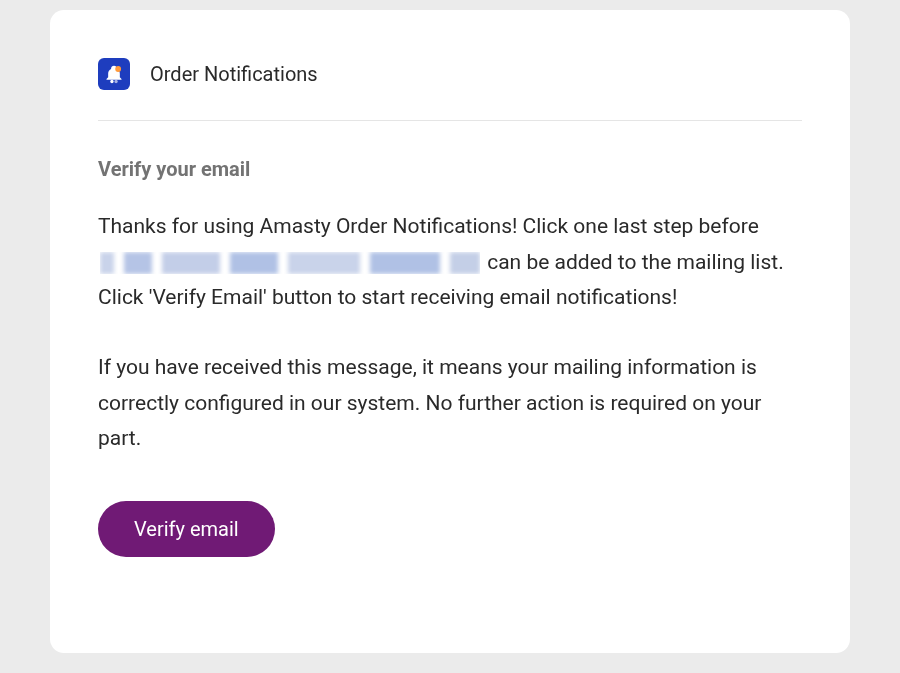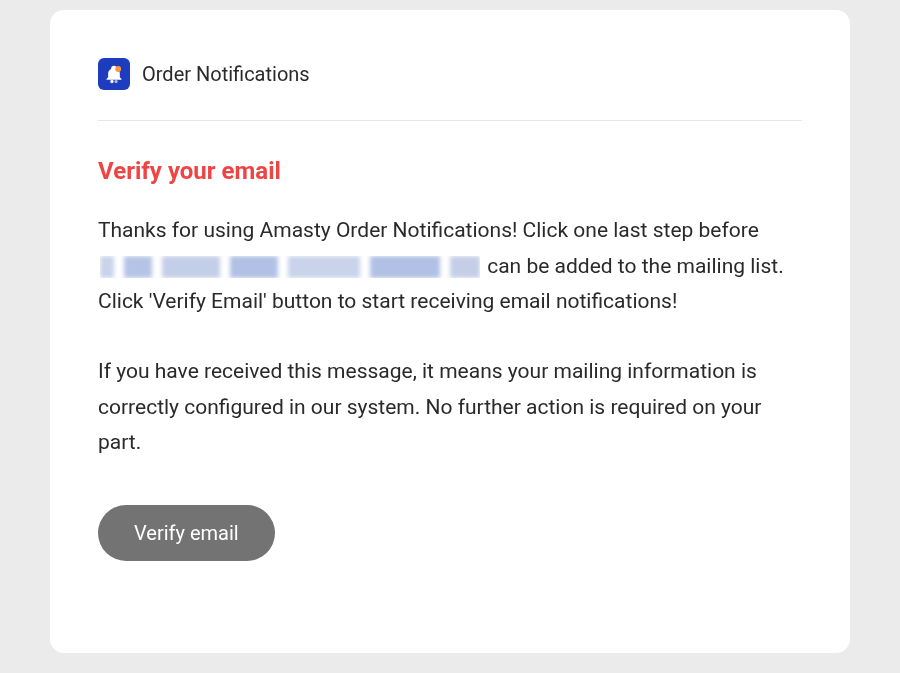--- a/index.html
+++ b/index.html
@@ -17,43 +17,43 @@
     .card {
       background: #ffffff;
       border-radius: 14px;
       padding: 48px;
       width: 100%;
       height: 100%;
     }
     .header {
       display: flex;
       align-items: center;
-      gap: 12px;
+      gap: 20px;
       padding-bottom: 30px;
       border-bottom: 1px solid #e5e5e5;
       margin-bottom: 36px;
     }
     .icon-box {
       width: 32px;
       height: 32px;
       background: #1e3dbe;
       border-radius: 6px;
       display: flex;
       align-items: center;
       justify-content: center;
     }
     .brand {
       font-size: 20px;
       color: #2a2a2a;
       font-weight: 400;
     }
     .title {
-      font-size: 24px;
+      font-size: 20px;
       font-weight: 700;
-      color: #ef4444;
+      color: #737373;
       margin-bottom: 28px;
     }
     .body-text {
       font-size: 21px;
       line-height: 1.7;
       color: #2a2a2a;
       margin-bottom: 34px;
     }
     .body-text.last {
       margin-bottom: 44px;
@@ -77,21 +77,21 @@
           #b5c4e6 24px 52px, transparent 52px 62px,
           #c3cee8 62px 120px, transparent 120px 130px,
           #b0c1e5 130px 178px, transparent 178px 188px,
           #c9d3ea 188px 260px, transparent 260px 270px,
           #b0c1e5 270px 340px, transparent 340px 350px,
           #c4cfe7 350px 380px
         );
       filter: blur(2px);
     }
     .verify-btn {
-      background: #737373;
+      background: #701a75;
       color: #ffffff;
       border: none;
       border-radius: 32px;
       padding: 16px 36px;
       font-size: 20px;
       font-weight: 400;
       cursor: pointer;
       font-family: inherit;
     }
   </style>

